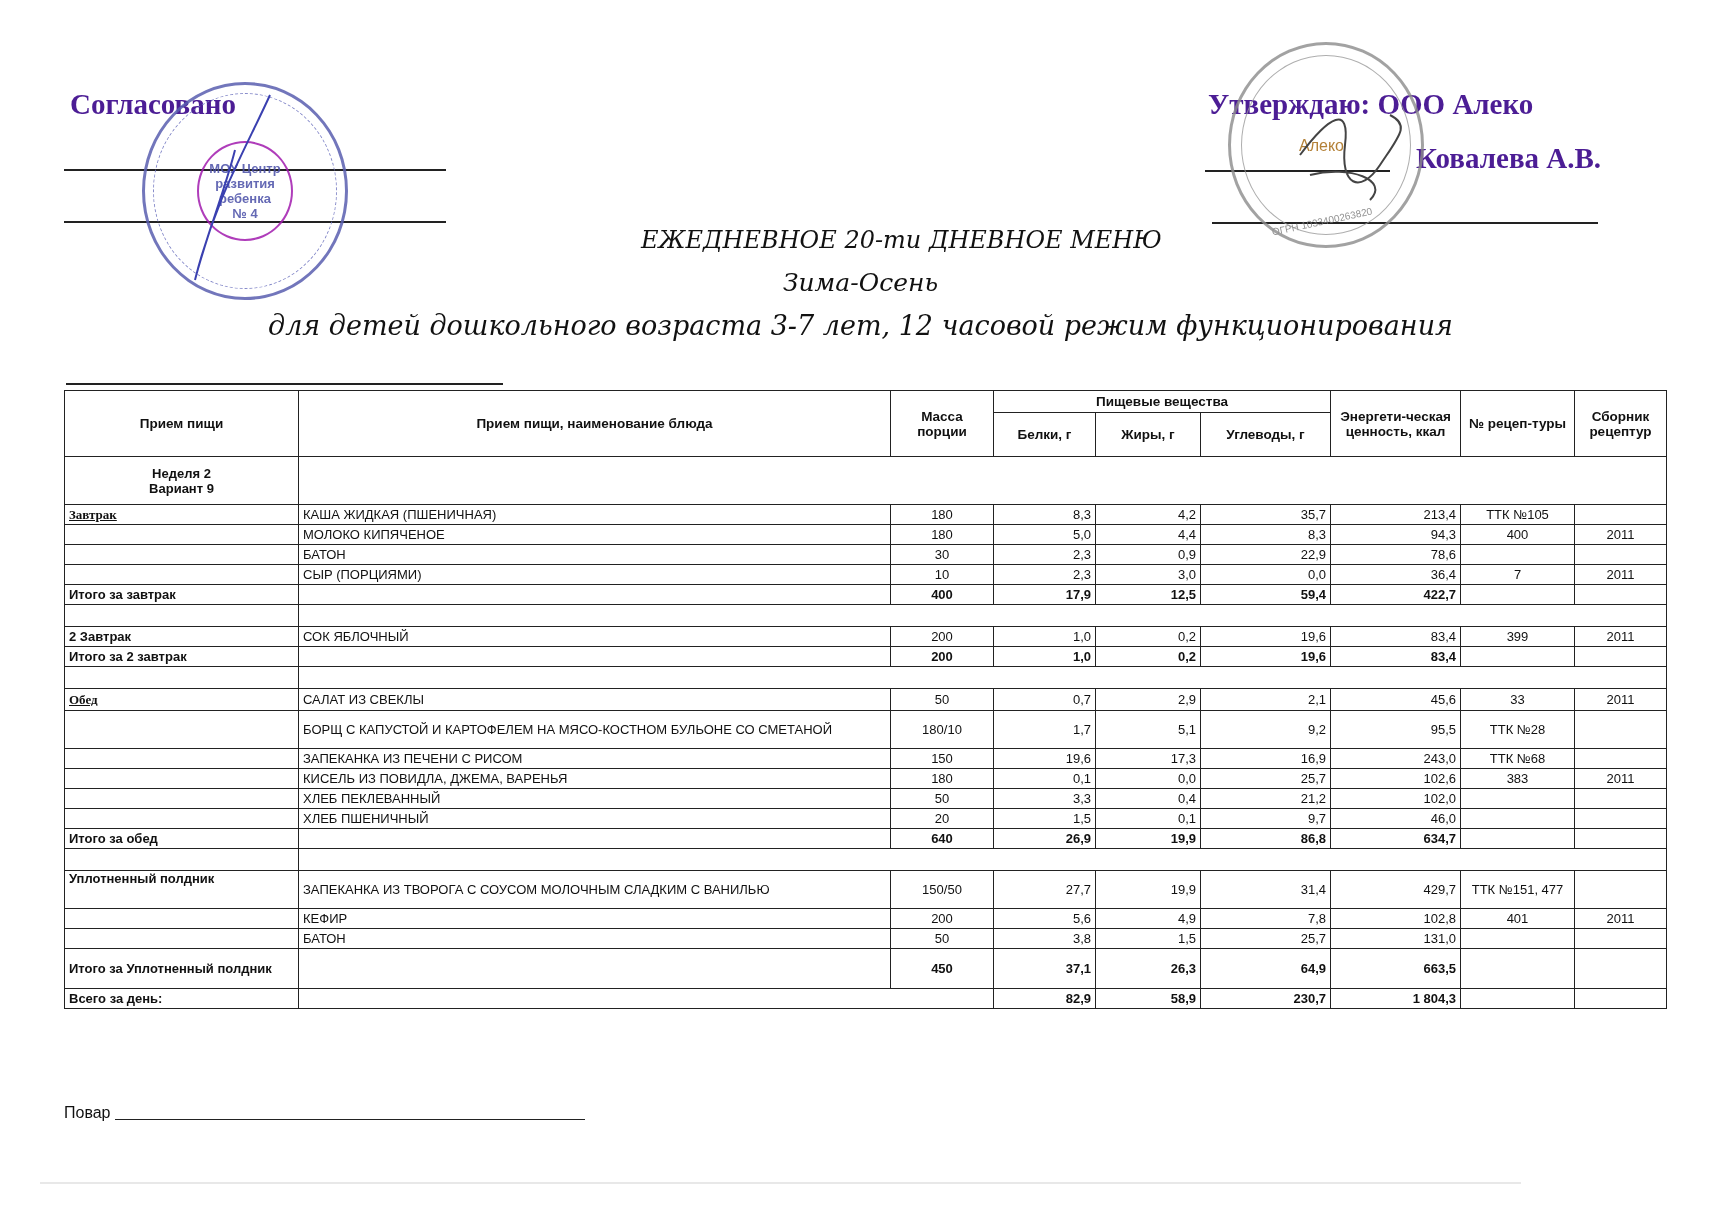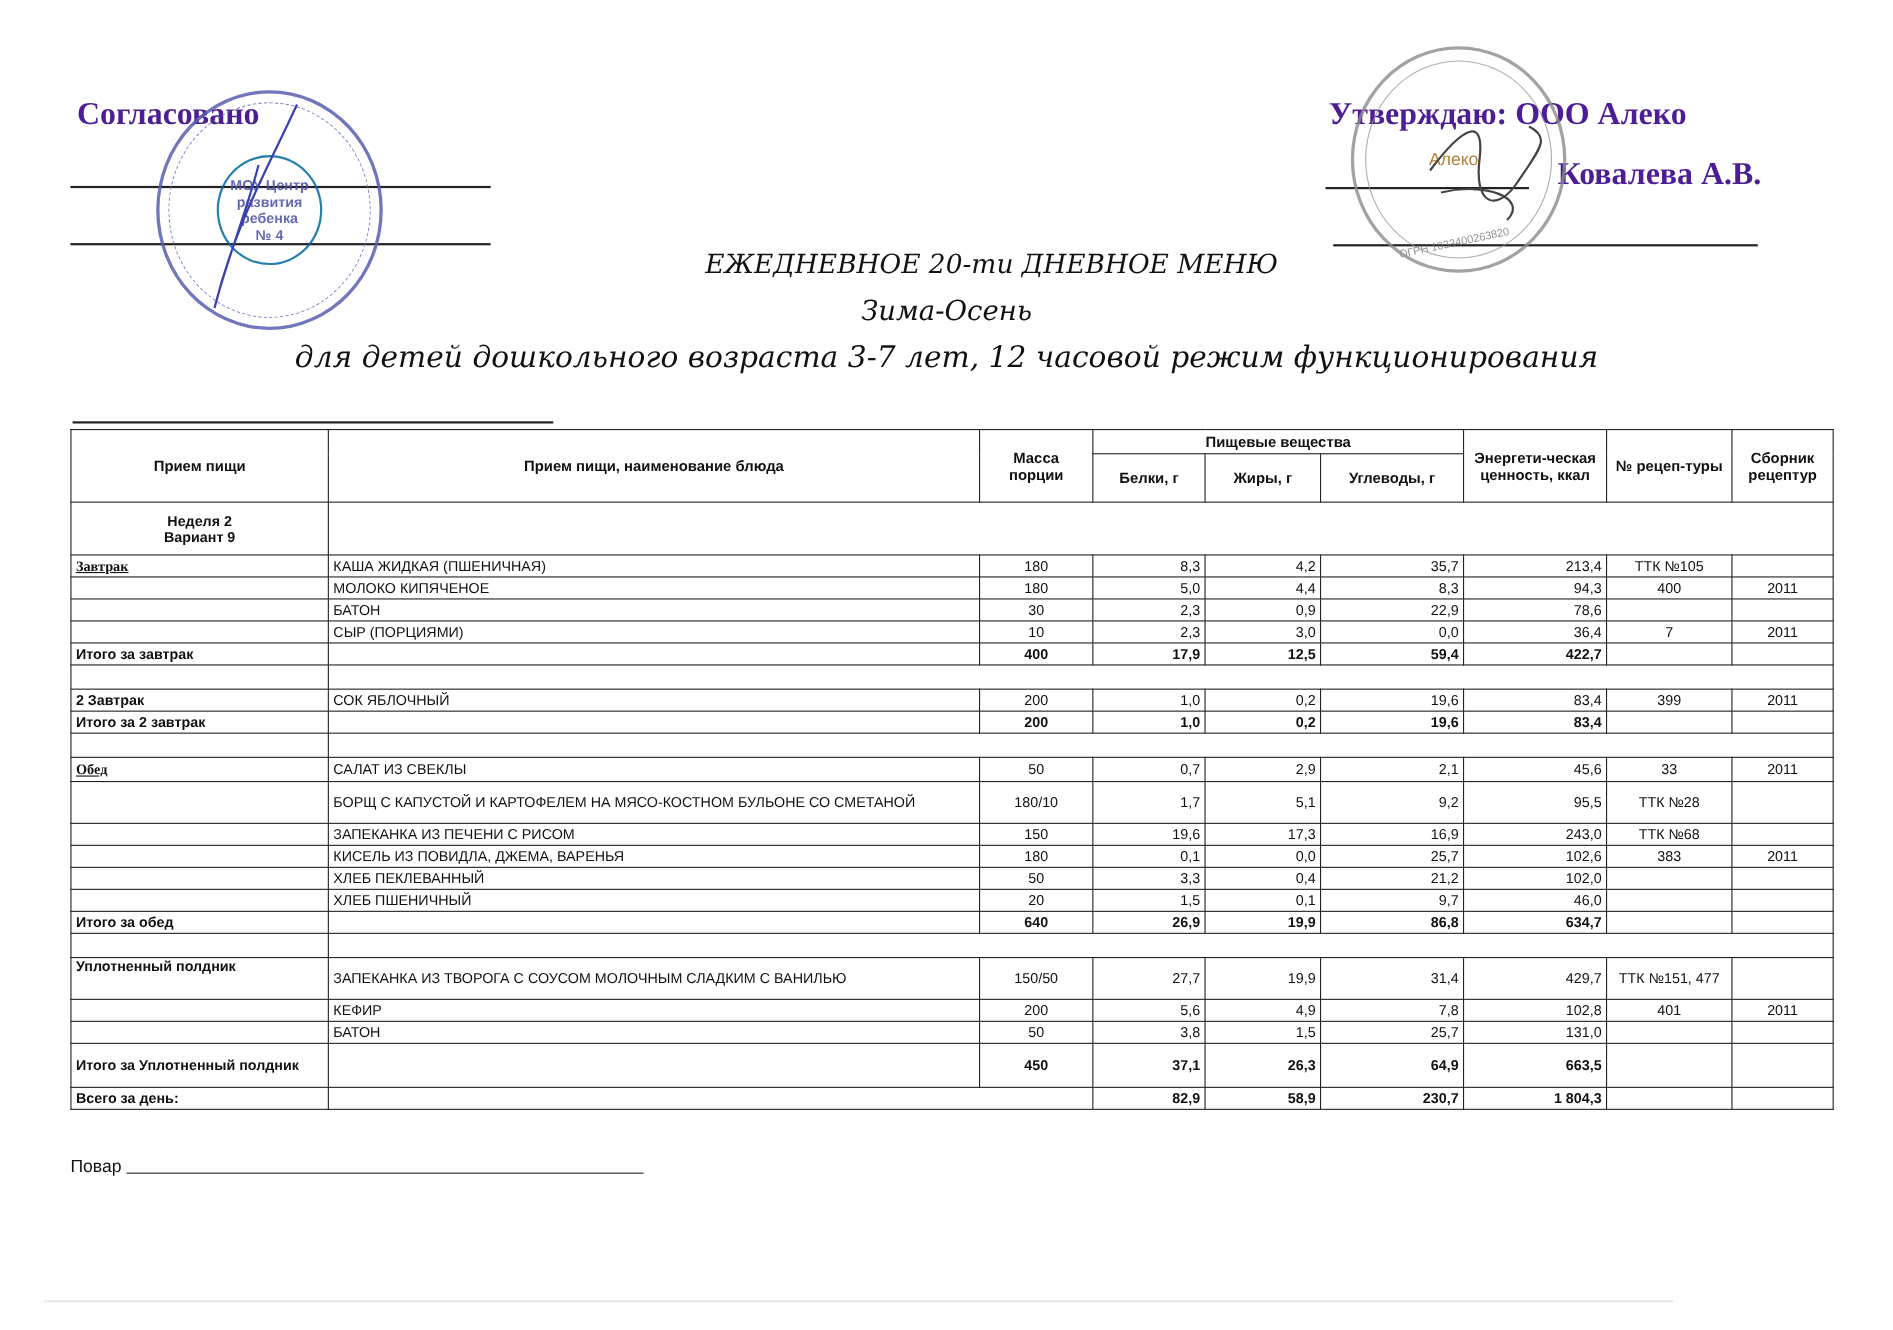--- a/index.html
+++ b/index.html
@@ -6,40 +6,40 @@
     body {
       width: 1721px; height: 1209px; background: #fff; position: relative; overflow: hidden;
       font-family: "Liberation Sans", sans-serif; color: #111;
     }
     .abs { position: absolute; }
     .serif-bold { font-family: "Liberation Serif", serif; font-weight: bold; font-size: 29px; color: #4c1d95; }
     .line { position: absolute; height: 2px; background: #222; }
     .title { font-family: "DejaVu Serif", serif; font-style: italic; color: #111; text-align: center; left: 0; width: 100%; }
     .stamp { position: absolute; border-radius: 50%; }
     .stamp-left { left: 142px; top: 82px; width: 200px; height: 212px; border: 3px solid #5a5fb0; opacity: 0.85; }
-    .stamp-left .inner { position: absolute; left: 52px; top: 56px; width: 92px; height: 96px; border: 2px solid #0369a1; border-radius: 50%;
+    .stamp-left .inner { position: absolute; left: 52px; top: 56px; width: 92px; height: 96px; border: 2px solid #a21caf; border-radius: 50%;
       font-size: 13px; font-weight: bold; color: #4a4fa8; text-align: center; display: flex; flex-direction: column; justify-content: center; line-height: 15px; }
     .stamp-left .ring { position: absolute; left: 8px; top: 8px; right: 8px; bottom: 8px; border: 1px dashed #7075c0; border-radius: 50%; }
     .stamp-right { left: 1228px; top: 42px; width: 190px; height: 200px; border: 3px solid #8c8c8c; opacity: 0.8; }
     .stamp-right .ring { position: absolute; left: 10px; top: 10px; right: 10px; bottom: 10px; border: 1px solid #9a9a9a; border-radius: 50%; }
     .stamp-right .ogrn { position: absolute; left: 40px; bottom: 18px; font-size: 10px; color: #777; transform: rotate(-12deg); }
     .signature { position: absolute; }
 
     table.menu { position: absolute; left: 64px; top: 390px; width: 1602px; border-collapse: collapse; table-layout: fixed; }
     table.menu td, table.menu th { border: 1.5px solid #222; padding: 0 4px; font-size: 13px; line-height: 15px; vertical-align: middle; }
     table.menu th { font-weight: bold; text-align: center; font-size: 13.5px; }
     .num { text-align: right; }
     .ctr { text-align: center; }
     .b { font-weight: bold; }
     .meal-title { font-weight: bold; font-size: 15.5px; }
     .meal-title.ul { text-decoration: underline; font-family: Liberation Serif, serif; }
     .week { text-align: center; font-weight: bold; font-size: 16px; line-height: 22px; }
     .sub { font-size: 12px; }
     .total-label { font-weight: bold; font-size: 12.5px; }
-    .cook { position: absolute; left: 64px; top: 1052px; font-size: 16px; }
+    .cook { position: absolute; left: 64px; top: 1104px; font-size: 16px; }
     .cook .u { display: inline-block; width: 470px; border-bottom: 1.5px solid #222; margin-left: 4px; vertical-align: -2px; }
     .scanline { position: absolute; left: 40px; right: 200px; top: 1182px; height: 2px; background: #e8e8e8; }
   </style>
 </head>
 <body>
 
 <div class="abs serif-bold" style="left:70px; top:88px;">Согласовано</div>
 <div class="line" style="left:64px; top:169px; width:382px;"></div>
 <div class="line" style="left:64px; top:221px; width:382px;"></div>
 

